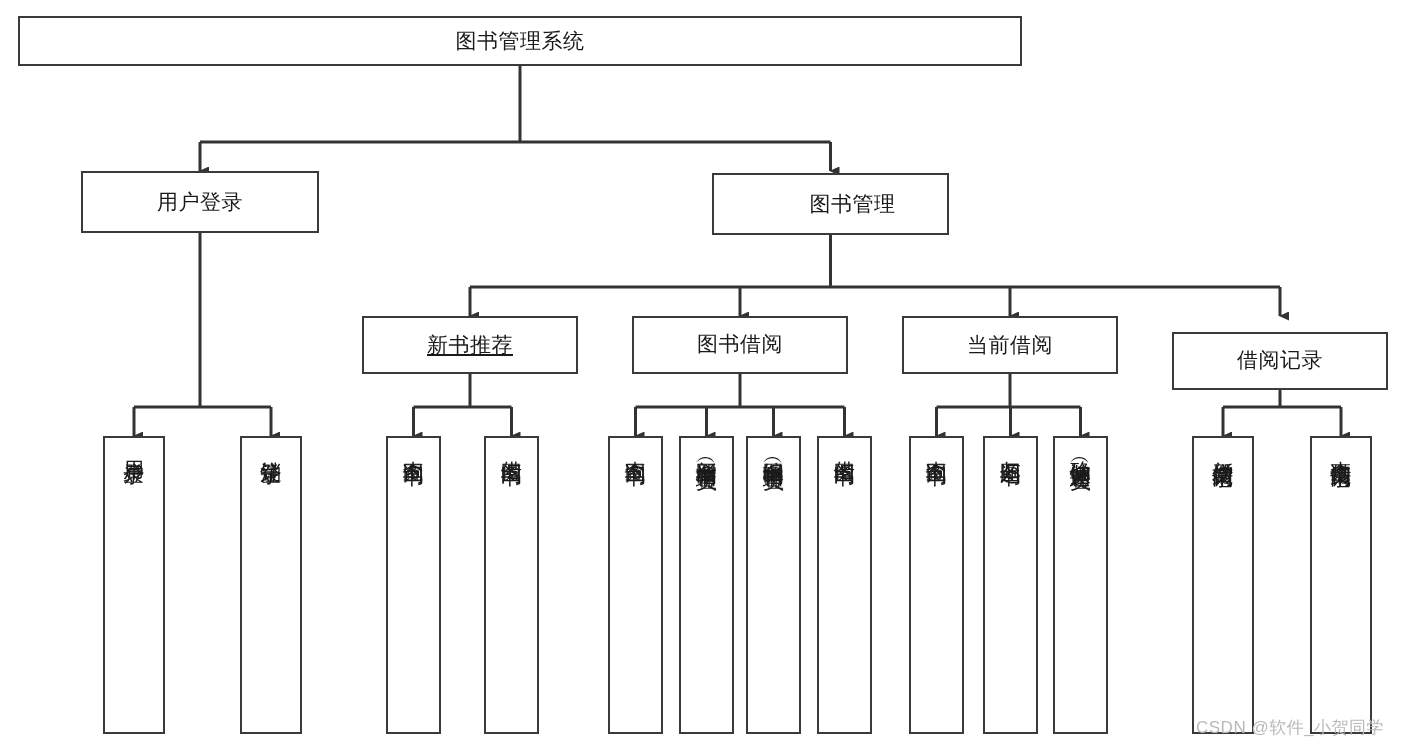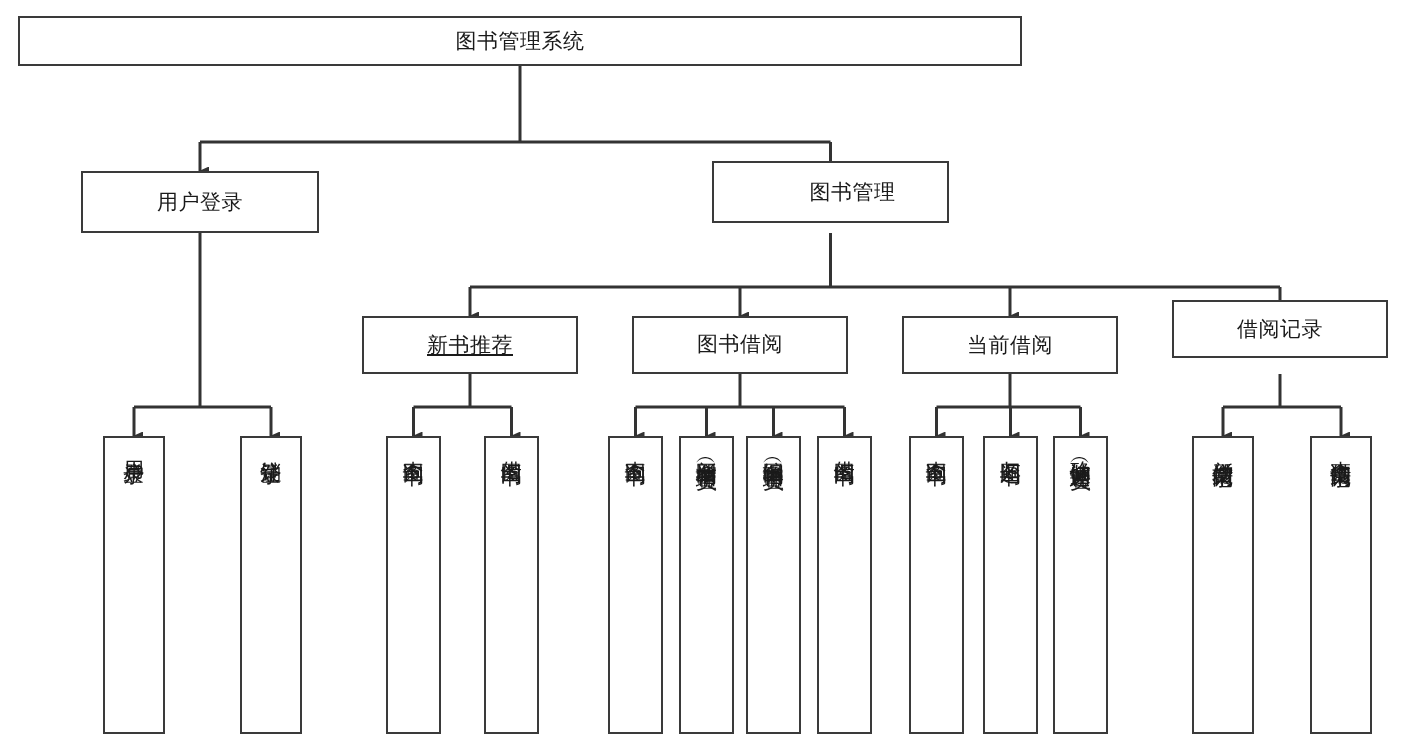--- a/index.html
+++ b/index.html
@@ -112,34 +112,34 @@
       </g>
   </svg>
 
   <div class="node horizontal" style="left: 18px; top: 16px; width: 1004px; height: 50px;">
     <span class="node-label">图书管理系统</span>
   </div>
 
   <div class="node horizontal" style="left: 81px; top: 171px; width: 238px; height: 62px;">
     <span class="node-label">用户登录</span>
   </div>
-  <div class="node horizontal" style="left: 712px; top: 161px; width: 237px; height: 62px; padding-left: 44px;">
+  <div class="node horizontal" style="left: 712px; top: 173px; width: 237px; height: 62px; padding-left: 44px;">
     <span class="node-label">图书管理</span>
   </div>
 
   <div class="node horizontal" style="left: 362px; top: 316px; width: 216px; height: 58px; text-decoration: underline;">
     <span class="node-label">新书推荐</span>
   </div>
   <div class="node horizontal" style="left: 632px; top: 316px; width: 216px; height: 58px; font-family: Liberation Serif, serif;">
     <span class="node-label">图书借阅</span>
   </div>
   <div class="node horizontal" style="left: 902px; top: 316px; width: 216px; height: 58px;">
     <span class="node-label">当前借阅</span>
   </div>
-  <div class="node horizontal" style="left: 1172px; top: 300px; width: 216px; height: 58px;">
+  <div class="node horizontal" style="left: 1172px; top: 332px; width: 216px; height: 58px; font-family: Liberation Serif, serif;">
     <span class="node-label">借阅记录</span>
   </div>
 
   <div class="node vertical" style="left: 103px; top: 436px; width: 62px; height: 298px;">
     <span class="node-label">用户登录</span>
   </div>
   <div class="node vertical" style="left: 240px; top: 436px; width: 62px; height: 298px;">
     <span class="node-label">注销登录</span>
   </div>
 
@@ -173,14 +173,15 @@
     <span class="node-label">确认归还（管理员）</span>
   </div>
 
   <div class="node vertical" style="left: 1192px; top: 436px; width: 62px; height: 298px;">
     <span class="node-label">新增借阅记录</span>
   </div>
   <div class="node vertical" style="left: 1310px; top: 436px; width: 62px; height: 298px;">
     <span class="node-label">查询借阅记录</span>
   </div>
 
+  <div class="watermark" style="left: 1196px; top: 716px;">CSDN @软件_小贺同学</div>
 
 </div>
 
 </body></html>

